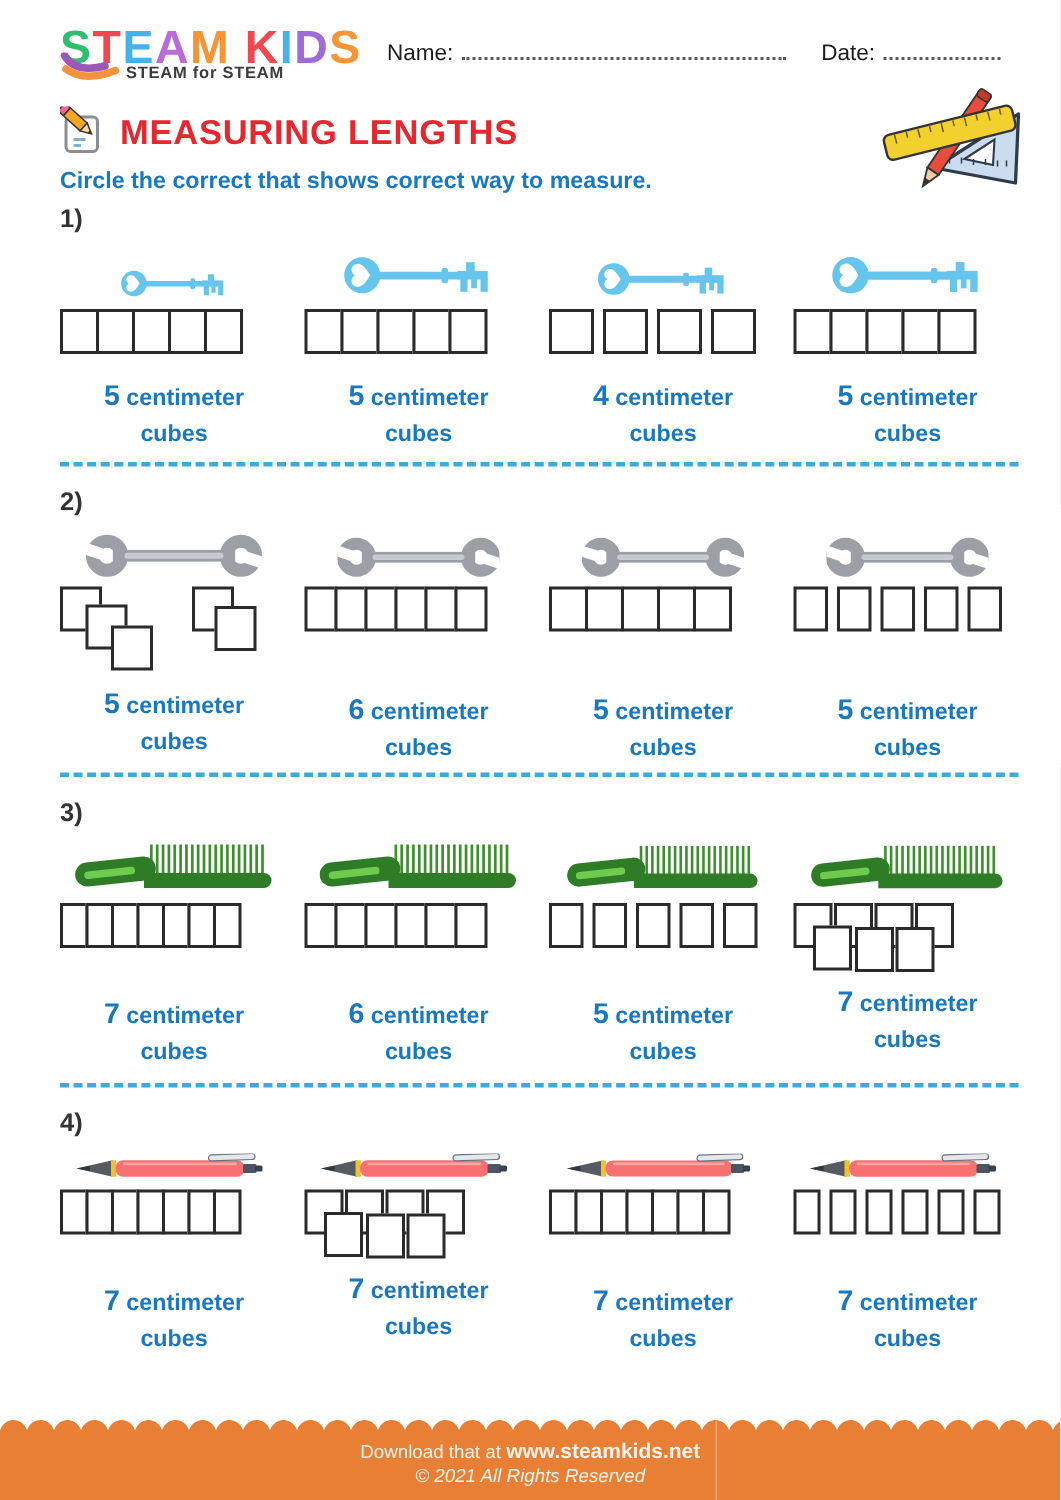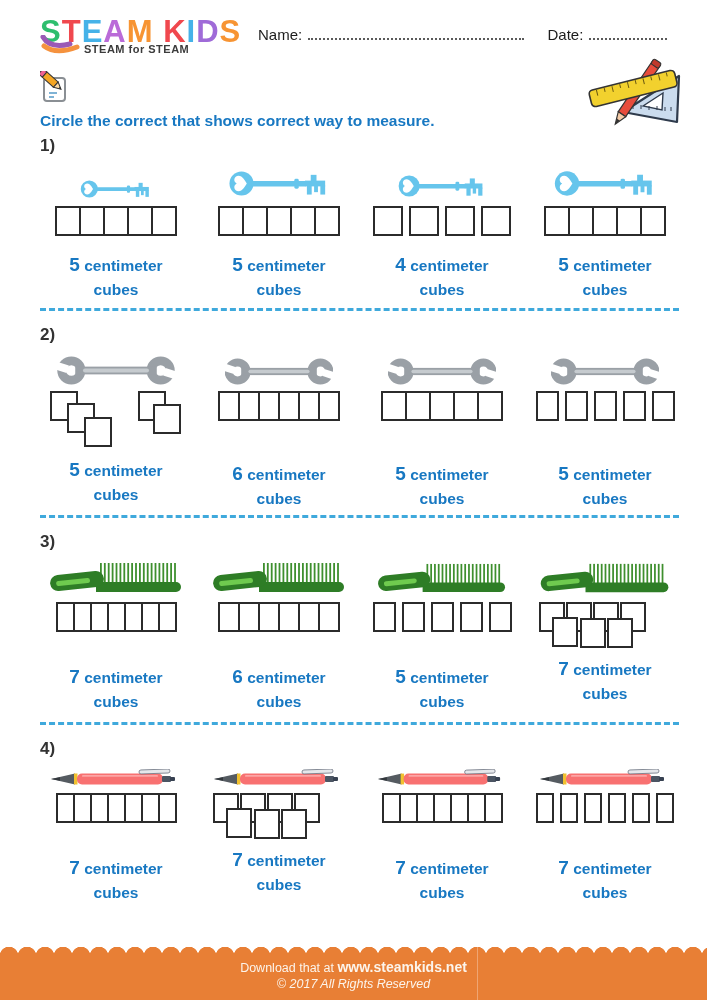--- a/index.html
+++ b/index.html
@@ -21,21 +21,21 @@
   .dotline{flex:1;border-bottom:2px dotted #5a5a5a;height:12px;margin-left:6px;}
   .title-row{display:flex;align-items:center;gap:8px;margin-top:16px;}
   .page-title{font-size:23px;font-weight:bold;letter-spacing:.5px;}
   .instruction{font-size:15.5px;font-weight:bold;margin-top:7px;}
   .ruler-art{position:absolute;top:52px;right:20px;}
   
   .rows{padding:2px 26px 0 40px;}
   .row{position:relative;}
   .row-num{font-size:17px;font-weight:bold;color:#333;height:24px;padding-top:4px;}
   .options{display:flex;justify-content:space-between;}
-  .option{width:152px;display:flex;flex-direction:column;align-items:center;}
+  .option{width:152px;display:flex;flex-direction:column;}
   .object-area{display:flex;align-items:flex-end;justify-content:center;width:100%;}
   .cubes-area{position:relative;margin-top:4px;}
   .cubes-inline{display:flex;}
   .cube{box-sizing:border-box;background:#fff;border:2px solid #2b2b2b;}
   .cube.touch{margin-right:-2px;}
   .cube.last{margin-right:0;}
   .cube.abs{position:absolute;}
   .option-label{text-align:center;font-weight:bold;font-size:15.5px;line-height:1.4;margin-top:10px;}
   .lbl-num{font-size:19px;}
   .separator{border-bottom:3px dashed #3fa9dc;margin:4px 2px 10px 0;}
@@ -84,20 +84,21 @@
         <path d="M7,7 h15 a3,3 0 0 1 3,3 v17 a3,3 0 0 1 -3,3 h-15 a3,3 0 0 1 -3,-3 v-17 a3,3 0 0 1 3,-3 z" fill="#ffffff" stroke="#8a8f94" stroke-width="2"></path>
         <line x1="9" y1="22" x2="17" y2="22" stroke="#7fb3d5" stroke-width="2"></line>
         <line x1="9" y1="26" x2="14" y2="26" stroke="#7fb3d5" stroke-width="2"></line>
         <g transform="rotate(-48 11 10)">
           <rect x="8" y="-4" width="7" height="5" rx="1" fill="#f06292" stroke="#333" stroke-width="1"></rect>
           <rect x="8" y="1" width="7" height="15" fill="#f5a623" stroke="#333" stroke-width="1"></rect>
           <polygon points="8,16 15,16 11.5,23" fill="#fdd9a0" stroke="#333" stroke-width="1"></polygon>
           <polygon points="10.4,20.5 12.6,20.5 11.5,23" fill="#333"></polygon>
         </g>
       </svg>
+      <span class="page-title" style="color: rgb(232, 38, 45);">MEASURING LENGTHS</span>
     </div>
 
     <div class="instruction" style="color: rgb(24, 120, 194);">Circle the correct that shows correct way to measure.</div>
 
     <svg class="ruler-art" width="100" height="88" viewBox="0 0 100 88">
 
       <polygon points="36,60 92,24 90,70" fill="#cbdcee" stroke="#2f3b4c" stroke-width="2.2" stroke-linejoin="round"></polygon>
       <polygon points="56,54 76,41 75,58" fill="#ffffff" stroke="#2f3b4c" stroke-width="1.4"></polygon>
       <g stroke="#2f3b4c" stroke-width="1">
         <line x1="46" y1="57" x2="46" y2="52"></line>
@@ -654,17 +655,17 @@
     </div>
 
   <div class="footer" style="background:#e87f35;">
     <div class="scallop"></div>
     <div class="footer-divider"></div>
     <div class="footer-band">
       <div class="footer-line1">
         <span>Download that at</span>
         <span class="footer-site">www.steamkids.net</span>
       </div>
-      <div class="footer-line2">© 2017 All Rights Reserved</div>
+      <div class="footer-line2">© 2021 All Rights Reserved</div>
     </div>
   </div>
 
 </div>
 
 </body></html>

